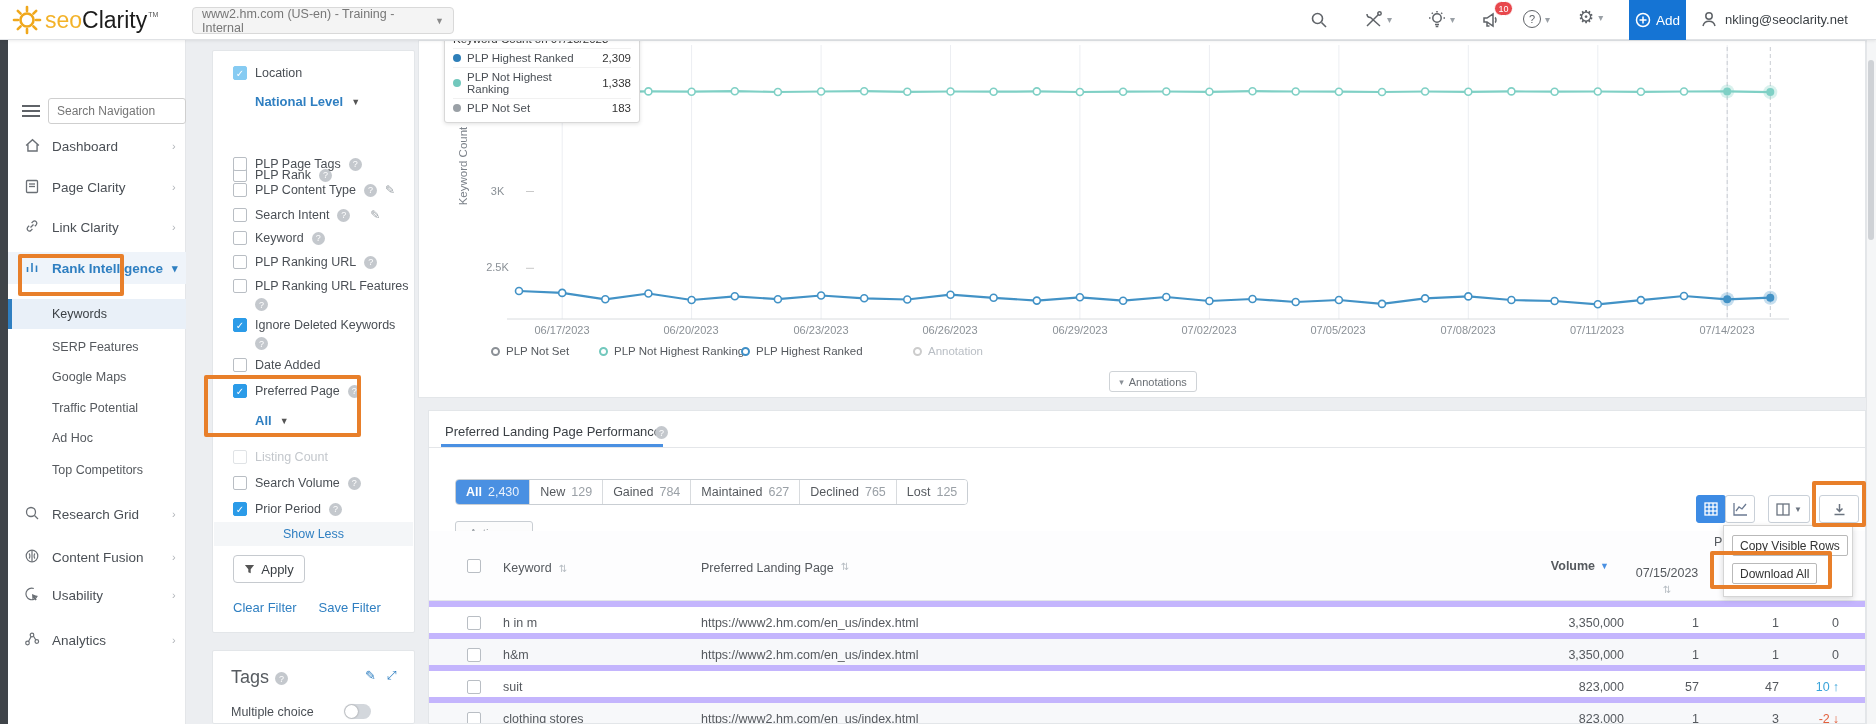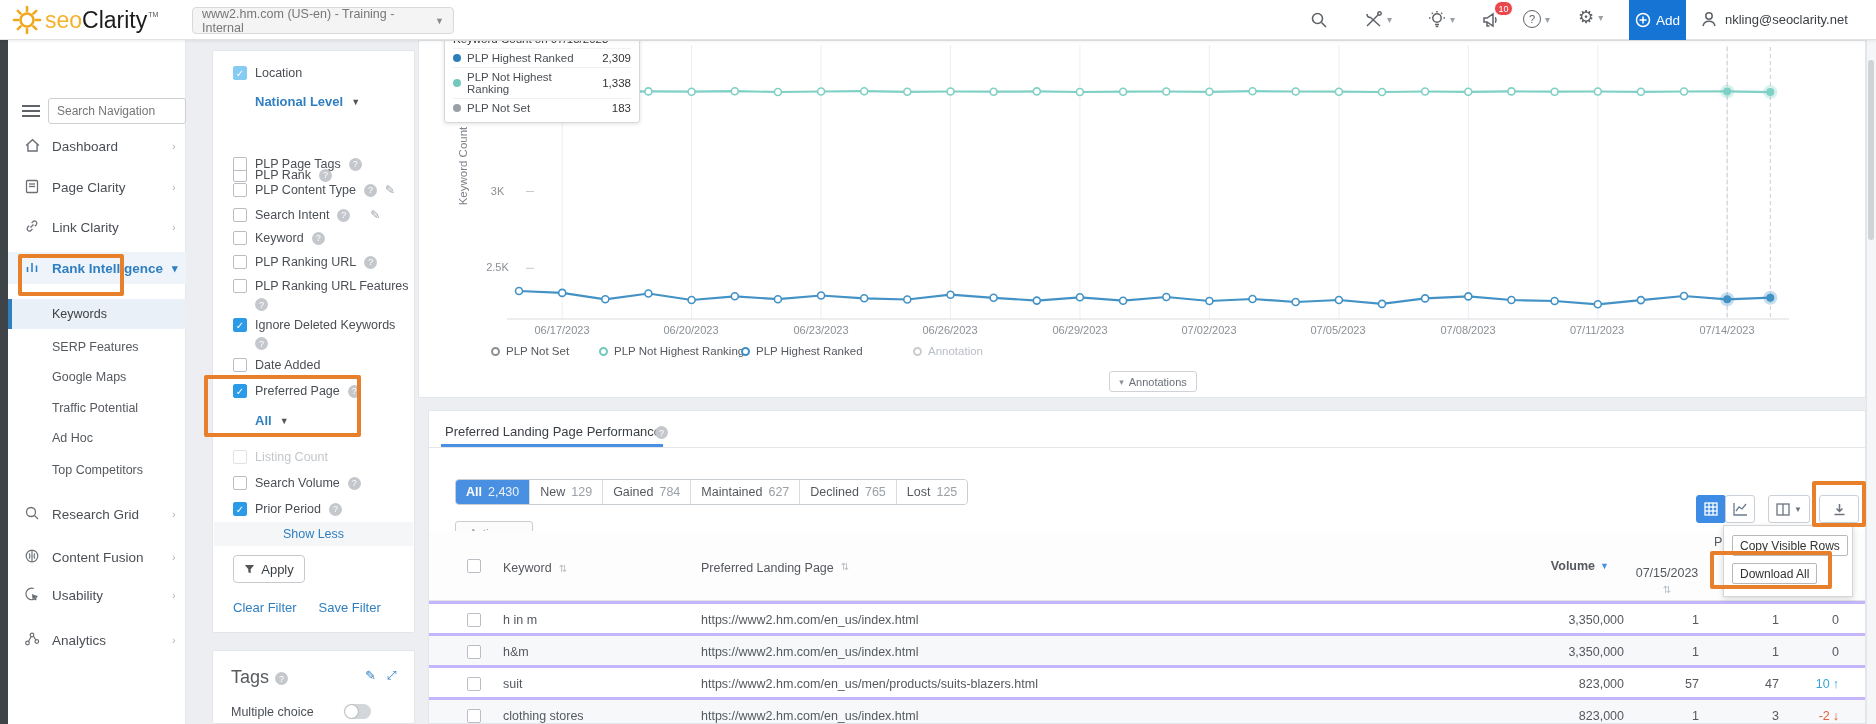--- a/index.html
+++ b/index.html
@@ -49,21 +49,21 @@
   #annot-btn { position:absolute; left:690px; top:330px; width:88px; height:21px; border:1px solid #cfd3d7; border-radius:3px; background:#fff; display:flex; align-items:center; justify-content:center; gap:5px; font-size:11px; color:#6a6f75; }
   
   #table-card { left:428px; top:410px; width:1438px; height:314px; background:#fff; border:1px solid #e3e6e9; overflow:hidden; }
   .chip { display:flex; align-items:center; gap:6px; padding:0 10px; height:24px; font-size:12.5px; color:#55595e; border-left:1px solid #d8dbde; background:#fff; cursor:pointer; }
   .chip .cnt { color:#9aa0a6; }
   .chip.active { background:#4a90e2; color:#fff; border-left:none; }
   .chip.active .cnt { color:#eaf2fc; }
   .tool-btn { position:absolute; height:28px; border:1px solid #c9d0d8; border-radius:3px; background:#fff; display:flex; align-items:center; justify-content:center; gap:4px; }
   .th { font-size:12.5px; color:#55595e; }
   .sort { color:#b6bcc2; font-size:10px; }
-  .trow { position:absolute; left:0; width:1438px; height:32px; border-top:3px solid #c4b5fd; }
+  .trow { position:absolute; left:0; width:1438px; height:32px; border-top:6px solid #c4b5fd; }
   .trow.alt { background:#f7f8fa; }
   .cell { position:absolute; top:0; height:32px; display:flex; align-items:center; font-size:12.5px; color:#55595e; }
   .cell.num { justify-content:flex-end; }
   .up { color:#3aa4da; } .down { color:#e2603c; }
   
   .obox { position:absolute; border:4px solid #e87f2a; z-index:30; border-radius:2px; pointer-events:none; }
   
   #grid-menu { position:absolute; left:1294px; top:114px; width:130px; height:72px; background:#fff; border:1px solid #d5d5d5; box-shadow:0 2px 6px rgba(0,0,0,.15); z-index:6; }
   .menu-item { position:absolute; left:8px; height:21px; border:1px solid #b9b9b9; border-radius:2px; background:#fff; font-size:12px; color:#333; display:flex; align-items:center; padding:0 7px; white-space:nowrap; }
   
@@ -606,21 +606,20 @@
     <div class="cell num" style="left:1200px;width:70px;">1</div>
     <div class="cell num" style="left:1280px;width:70px;">1</div>
     <div class="cell num" style="left:1340px;width:70px;">
         <span>0</span>
         <span></span>
       </div>
   </div>
   <div class="trow" style="top:254px;">
     <span class="cb abs" style="left:38px;top:9px;"></span>
     <div class="cell link" style="left:74px;">suit</div>
-    <div class="cell link" style="left:272px;">https://www2.hm.com/en_us/men/products/suits-blazers.html</div>
     <div class="cell num" style="left:1095px;width:100px;">823,000</div>
     <div class="cell num" style="left:1200px;width:70px;">57</div>
     <div class="cell num" style="left:1280px;width:70px;">47</div>
     <div class="cell num up" style="left:1340px;width:70px;gap:3px;">
         <span>10</span>
         <span>↑</span>
       </div>
   </div>
   <div class="trow alt" style="top:286px;">
     <span class="cb abs" style="left:38px;top:9px;"></span>

